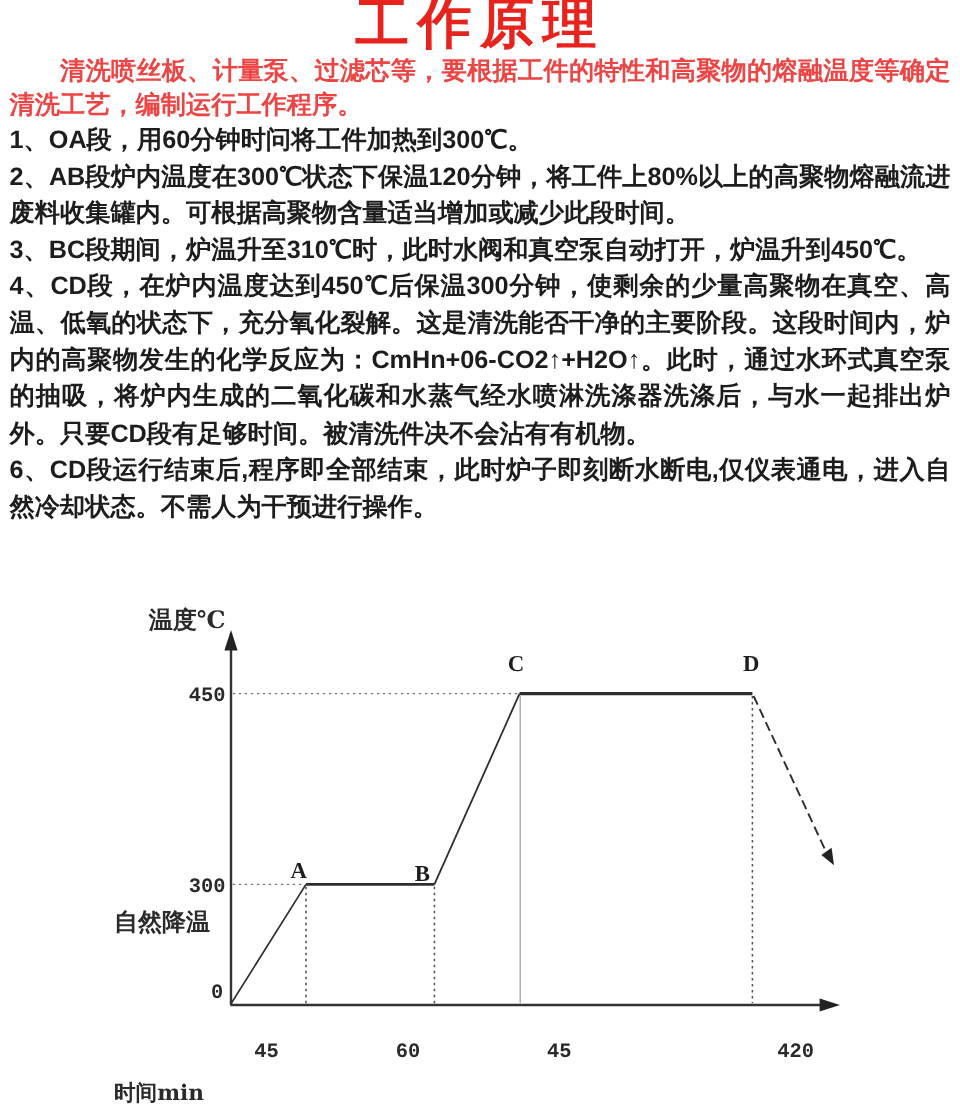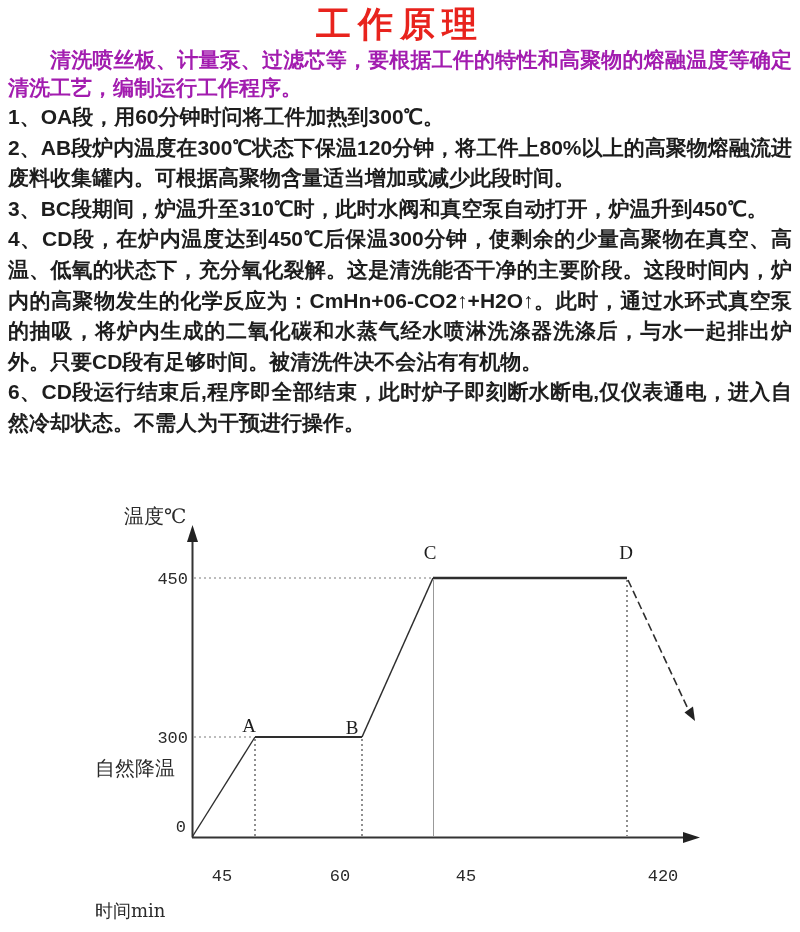--- a/index.html
+++ b/index.html
@@ -4,34 +4,35 @@
 <style>
   html,body{margin:0;padding:0;background:#ffffff;}
   body{
     width:800px;height:932px;position:relative;overflow:hidden;
     font-family:"Liberation Sans",sans-serif;
     color:#1d1d1d;
   }
   .text-block{padding:0 8px;}
   .doc-title{
     margin:2px 0 1px 0;text-align:center;
-    font-size:35px;font-weight:bold;letter-spacing:7px;line-height:43px;
+    font-size:45px;font-weight:bold;letter-spacing:7px;line-height:43px;
     color:#e8231d;
+    font-family:Liberation Mono, monospace;
   }
   .intro{
-    margin:0;color:#a21caf;font-weight:bold;
+    margin:0;color:#ef4444;font-weight:bold;
     font-size:21px;line-height:28px;text-indent:42px;
     text-align:justify;
   }
   .para{
     margin:0;font-size:21px;line-height:30.6px;
     text-align:justify;color:#1d1d1d;font-weight:bold;
   }
   .chart-wrap{
-    position:absolute;left:0;top:496px;width:800px;height:436px;
+    position:absolute;left:0;top:496px;width:800px;height:436px;font-weight:bold;
   }
   svg{display:block;}
   .axis-label{font-family:"DejaVu Serif",serif;font-size:20px;fill:#2a2a2a;}
   .tick-label{font-family:"Liberation Mono",monospace;font-size:17px;fill:#2a2a2a;}
   .pt-label{font-family:"Liberation Serif",serif;font-size:19px;fill:#1d1d1d;}
 </style>
 </head>
 <body>
 
 <div class="text-block">

